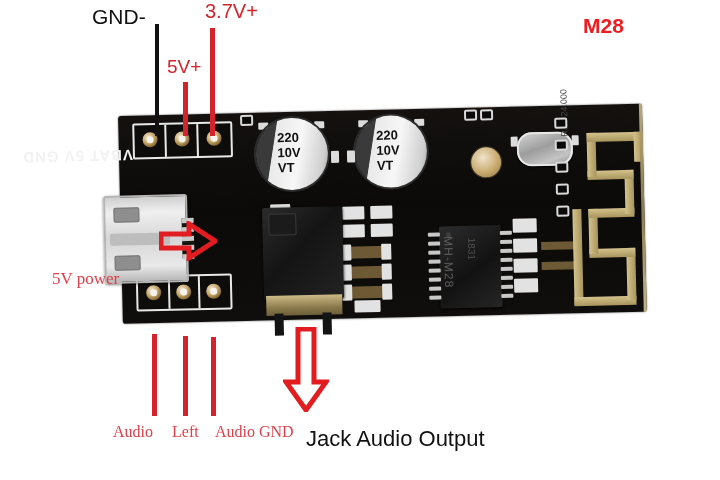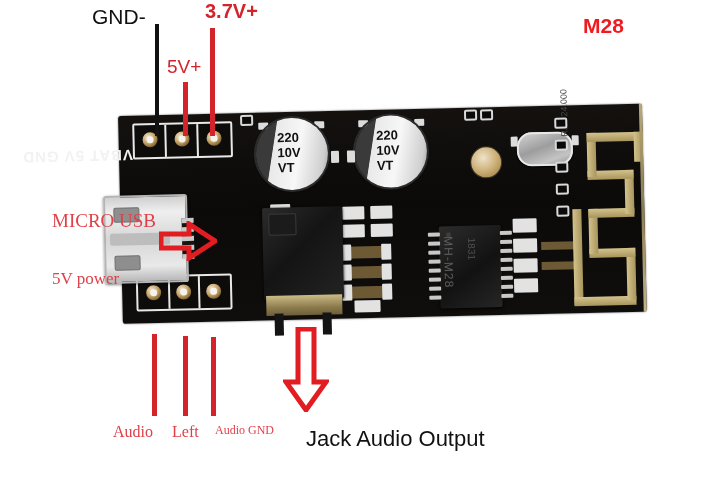--- a/index.html
+++ b/index.html
@@ -8,27 +8,27 @@
   #stage{position:absolute;left:0;top:0;width:720px;height:480px;background:#fff;}
 
   
   .lbl{position:absolute;white-space:nowrap;line-height:1;}
   .lbl-blk{color:#111;font-family:"Liberation Sans",sans-serif;}
   .lbl-red{color:#d5232b;font-family:"Liberation Sans",sans-serif;}
   .lbl-red-serif{color:#e0404a;font-family:"Liberation Serif",serif;}
 
   #lab-gnd   {left:92px;  top:6px;  font-size:21px;}
   #lab-5v    {left:167px; top:57px; font-size:19px;}
-  #lab-37v   {left:205px; top:1px;  font-size:20px;font-weight:bold;}
+  #lab-37v   {left:205px; top:1px;  font-size:20px;}
   #lab-m28   {left:583px; top:15px; font-size:21px;font-weight:bold;color:#ef1b20;}
   #lab-usb   {left:52px;  top:211px;font-size:19px;}
   #lab-5vp   {left:52px;  top:270px;font-size:17px;}
   #lab-left  {left:113px; top:424px;font-size:16px;}
   #lab-right {left:172px; top:424px;font-size:16px;}
-  #lab-agnd  {left:215px; top:424px;font-size:12px;}
+  #lab-agnd  {left:215px; top:424px;font-size:16px;}
   #lab-jack  {left:296px; top:428px;font-size:22px;margin-left:10px;}
 
   
   .ln{position:absolute;}
   #ln-gnd {left:155px; top:24px;  width:4px; height:112px;background:#111;}
   #ln-5v  {left:183px; top:82px;  width:5px; height:54px; background:#d5232b;}
   #ln-37v {left:210px; top:28px;  width:5px; height:108px;background:#d5232b;}
   #ln-l   {left:152px; top:334px; width:5px; height:82px; background:#d5232b;}
   #ln-r   {left:183px; top:336px; width:5px; height:80px; background:#d5232b;}
   #ln-ag  {left:211px; top:337px; width:5px; height:79px; background:#d5232b;}
@@ -322,20 +322,19 @@
   </svg>
 
   <svg id="arr-jack" viewBox="0 0 46 85">
     <polygon points="15,2 31,2 31,55 43,55 23,83 3,55 15,55" fill="none" stroke="#e21d22" stroke-width="5" stroke-linejoin="miter"></polygon>
   </svg>
 
   <div class="lbl lbl-blk" id="lab-gnd">GND-</div>
   <div class="lbl lbl-red" id="lab-5v">5V+</div>
   <div class="lbl lbl-red" id="lab-37v">3.7V+</div>
   <div class="lbl" id="lab-m28">M28</div>
-  <div class="lbl lbl-red-serif" id="lab-usb">MICRO USB</div>
   <div class="lbl lbl-red-serif" id="lab-5vp">5V power</div>
   <div class="lbl lbl-red-serif" id="lab-left">Audio</div>
   <div class="lbl lbl-red-serif" id="lab-right">Left</div>
   <div class="lbl lbl-red-serif" id="lab-agnd">Audio GND</div>
   <div class="lbl lbl-blk" id="lab-jack">Jack Audio Output</div>
 
 </div>
 
 </body></html>

